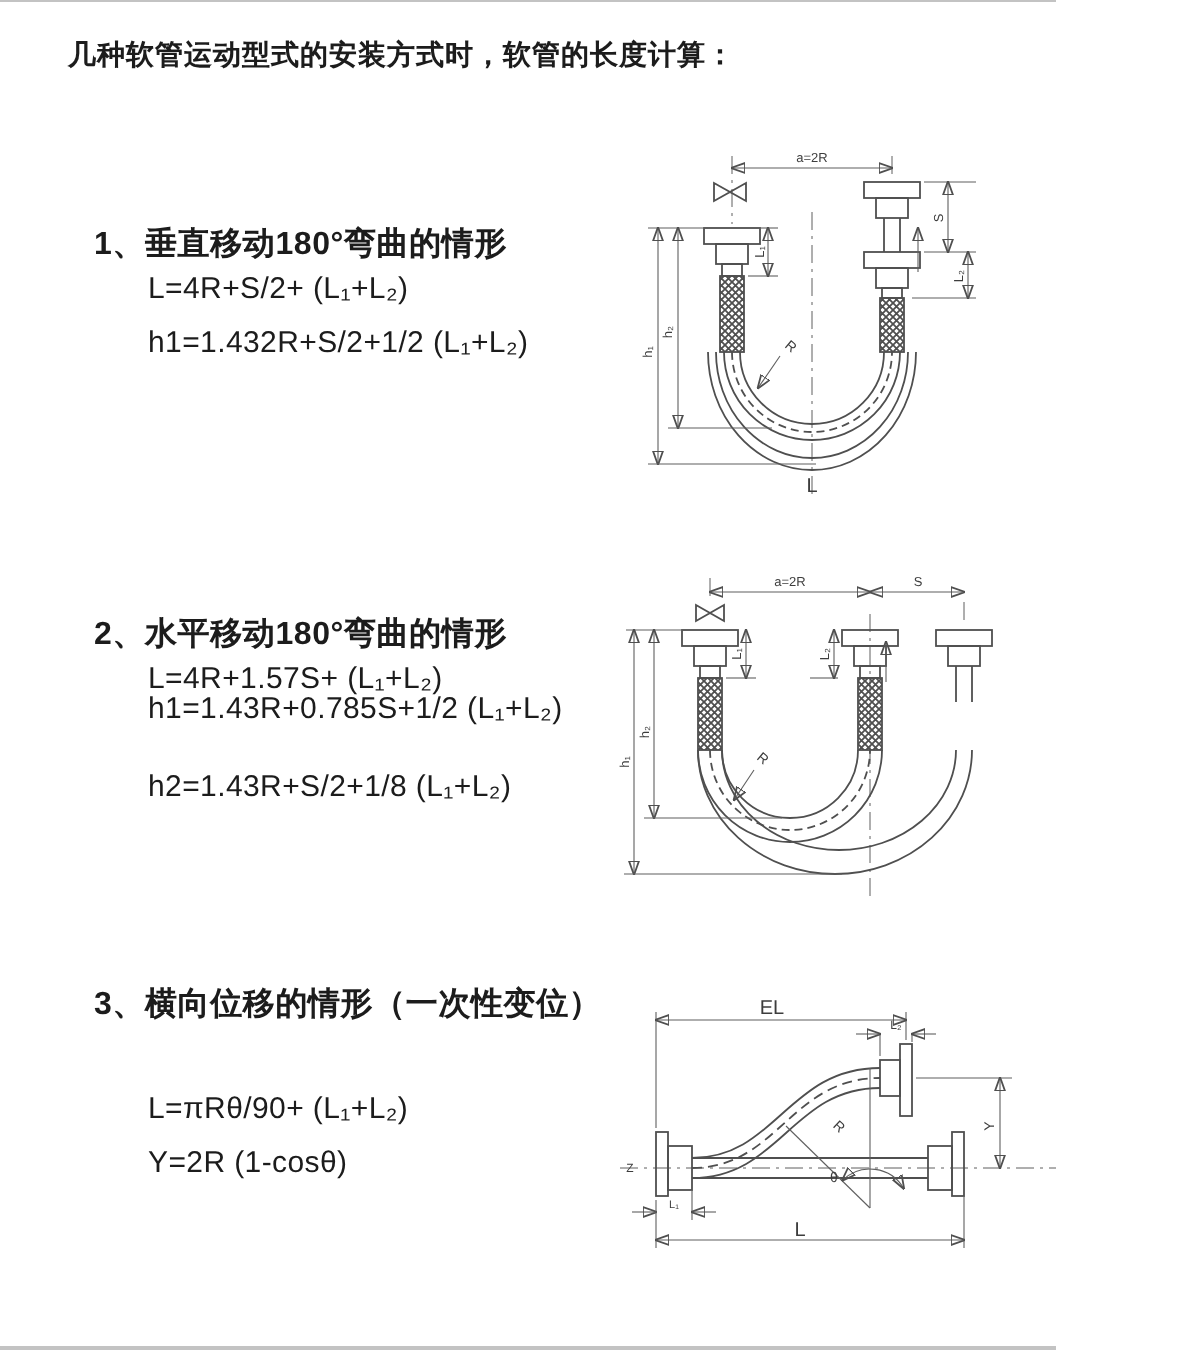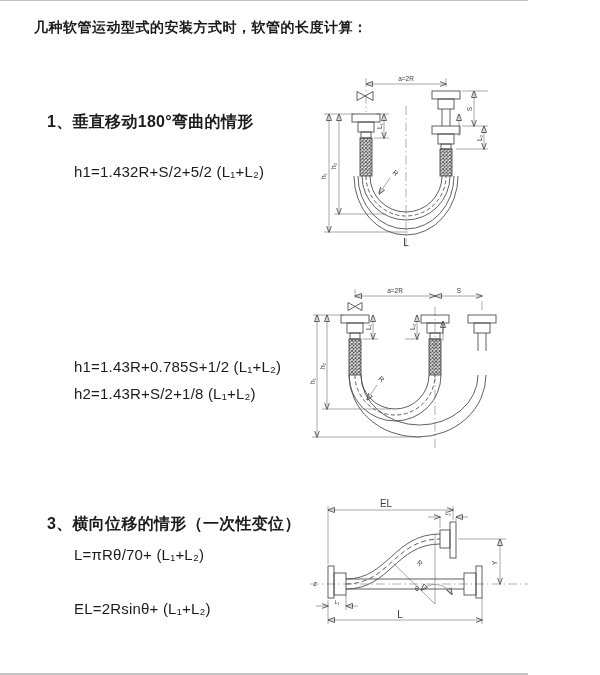--- a/index.html
+++ b/index.html
@@ -23,28 +23,31 @@
 </head>
 <body>
 
 <div id="page">
   <div class="edge" style="top:0;height:1px"></div>
   <div class="edge" style="bottom:0;height:2px"></div>
 
   <div class="title">几种软管运动型式的安装方式时，软管的长度计算：</div>
 
   <div class="heading" style="top:112px">1、垂直移动180°弯曲的情形</div>
-  <div class="formula" style="top:163px">h1=1.432R+S/2+5/2 (L₁+L₂)</div>
-
-  <div class="formula" style="top:358px">h1=1.43R+0.785S+1/2 (L₁+L₂)</div>
+  <div class="formula" style="top:136px">L=4R+S/2+ (L₁+L₂)</div>
+  <div class="formula" style="top:163px">h1=1.432R+S/2+1/2 (L₁+L₂)</div>
+
+  <div class="heading" style="top:307px">2、水平移动180°弯曲的情形</div>
+  <div class="formula" style="top:331px">L=4R+1.57S+ (L₁+L₂)</div>
+  <div class="formula" style="top:346px">h1=1.43R+0.785S+1/2 (L₁+L₂)</div>
   <div class="formula" style="top:385px">h2=1.43R+S/2+1/8 (L₁+L₂)</div>
 
-  <div class="heading" style="top:514px">3、横向位移的情形（一次性变位）</div>
-  <div class="formula" style="top:546px">L=πRθ/70+ (L₁+L₂)</div>
-  <div class="formula" style="top:600px">EL=2Rsinθ+ (L₁+L₂)</div>
+  <div class="heading" style="top:492px">3、横向位移的情形（一次性变位）</div>
+  <div class="formula" style="top:546px">L=πRθ/90+ (L₁+L₂)</div>
+  <div class="formula" style="top:573px">Y=2R (1-cosθ)</div>
 
   <svg class="diag" style="left:296px;top:64px" width="300" height="192" viewBox="0 0 300 192">
     <defs>
       <marker id="d1e" viewBox="0 0 7 7" markerWidth="7" markerHeight="7" refX="6.5" refY="3.5" orient="auto" markerUnits="userSpaceOnUse">
           <path d="M0,1 L7,3.5 L0,6 Z" fill="#4f4f4f" stroke="none"></path>
         </marker>
       <marker id="d1s" viewBox="0 0 7 7" markerWidth="7" markerHeight="7" refX="6.5" refY="3.5" orient="auto-start-reverse" markerUnits="userSpaceOnUse">
           <path d="M0,1 L7,3.5 L0,6 Z" fill="#4f4f4f" stroke="none"></path>
         </marker>
       <pattern id="d1x" width="3.5" height="3.5" patternUnits="userSpaceOnUse">

